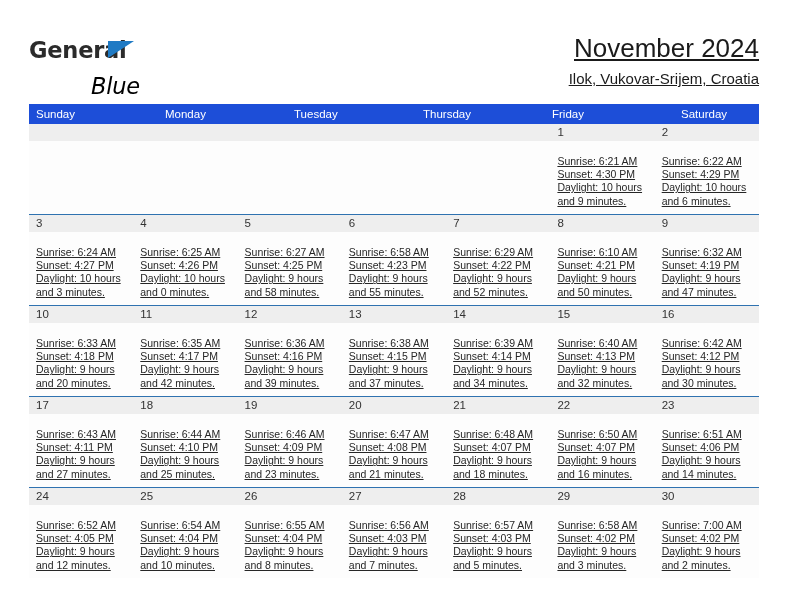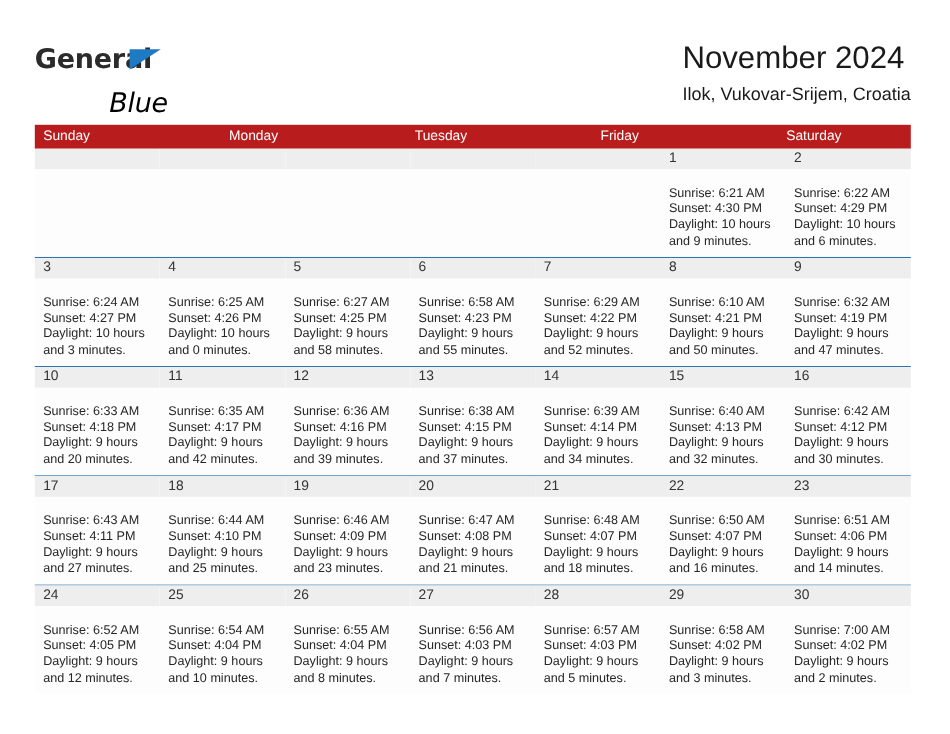--- a/index.html
+++ b/index.html
@@ -66,20 +66,22 @@
     font-family: "DejaVu Sans", sans-serif;
     line-height: 24px;
     white-space: nowrap;
     font-style: italic;
   }
 
   .title-block {
     position: absolute;
     right: 33px;
     top: 32px;
+    text-align: right;
+    text-decoration: underline;
   }
   .cal-title {
     font-size: 26px;
     font-weight: normal;
     color: #1a1a1a;
     line-height: 32px;
     white-space: nowrap;
   }
   .cal-subtitle {
     margin-top: 7px;
@@ -93,21 +95,21 @@
   .calendar {
     position: absolute;
     left: 29px;
     top: 104px;
     width: 730px;
   }
 
   .weekday-row {
     display: flex;
     width: 100%;
-    background: #b91c1c;
+    background: #1d4ed8;
     height: 20px;
     gap: 44px;
   }
   .weekday {
     flex: 1 1 0;
     box-sizing: border-box;
     padding: 3px 0 0 7px;
     font-size: 11.5px;
     color: #ffffff;
     line-height: 14px;
@@ -139,20 +141,21 @@
     line-height: 15px;
   }
   .day-cell.empty .daynum-band {
     background: #eeeeee;
   }
   .day-cell .details {
     padding: 14px 6px 0 7px;
     font-size: 10.5px;
     line-height: 13.2px;
     color: #262626;
+    text-decoration: underline;
   }
   .detail-line { white-space: nowrap; }
 </style>
 </head>
 <body>
 
 <div class="page">
 
   <div class="topbar">
 
@@ -168,20 +171,21 @@
     </div>
 
   </div>
 
   <div class="calendar">
 
     <div class="weekday-row">
       <div class="weekday">Sunday</div>
       <div class="weekday">Monday</div>
       <div class="weekday">Tuesday</div>
+      <div class="weekday">Thursday</div>
       <div class="weekday">Friday</div>
       <div class="weekday">Saturday</div>
     </div>
 
     <div class="week-row first">
       <div class="day-cell empty">
           <div class="daynum-band"></div>
           <div class="details">
             <div class="detail-line"></div>
             <div class="detail-line"></div>

